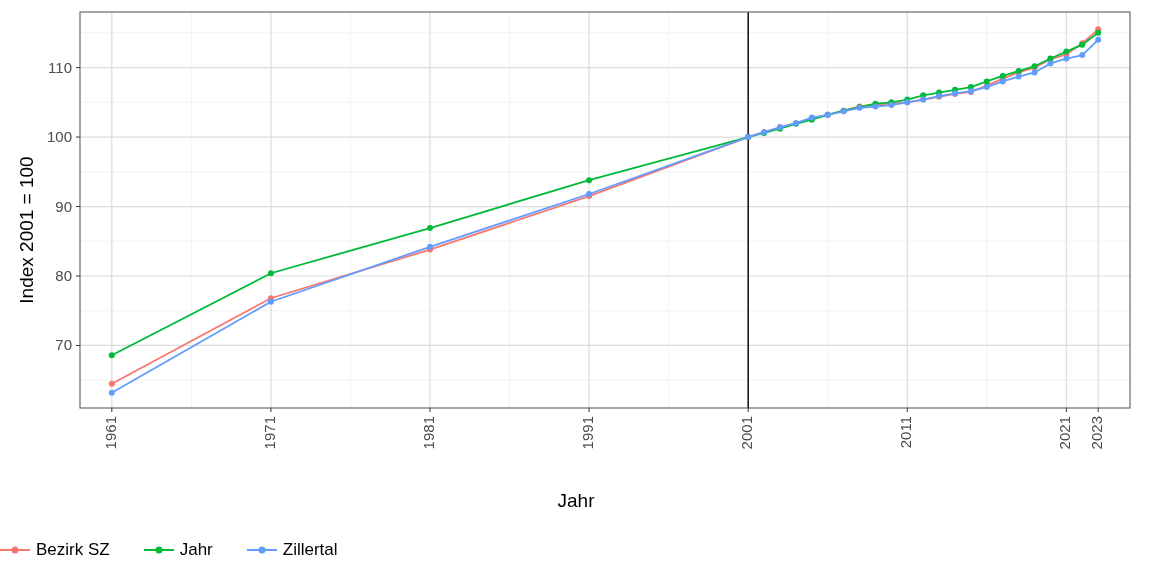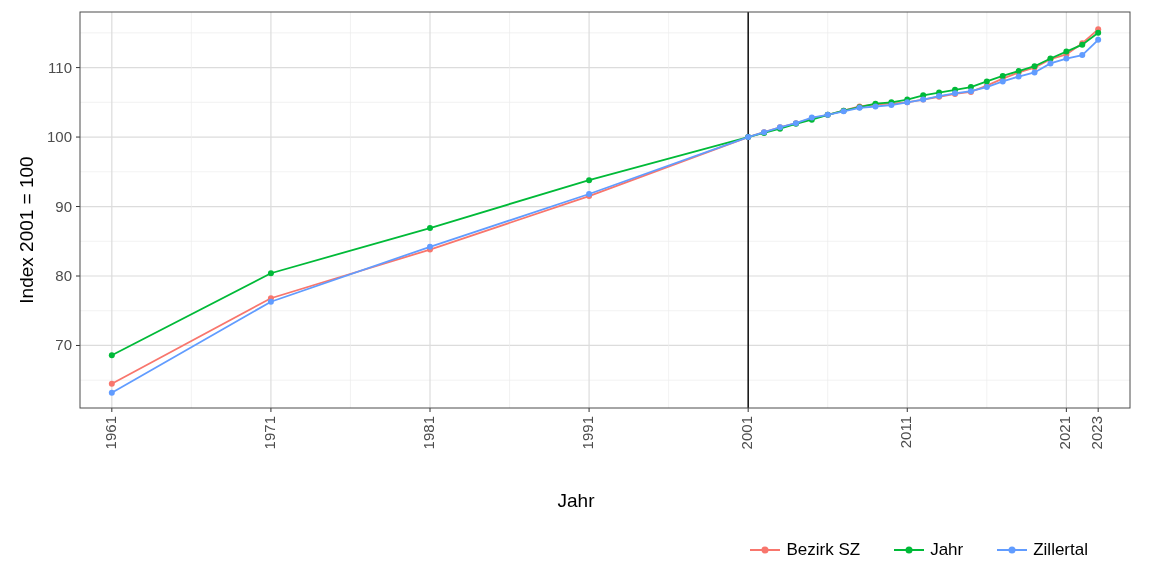--- a/index.html
+++ b/index.html
@@ -51,21 +51,21 @@
   .x-tick-label {
     font-size: 15px;
     fill: #4d4d4d;
   }
   .legend {
     position: absolute;
     left: 0;
     width: 1088px;
     top: 540px;
     display: flex;
-    justify-content: flex-end;
+    justify-content: flex-start;
     align-items: center;
     gap: 34px;
     font-size: 17px;
   }
   .legend-item {
     display: flex;
     align-items: center;
     gap: 6px;
   }
   .legend-swatch {

